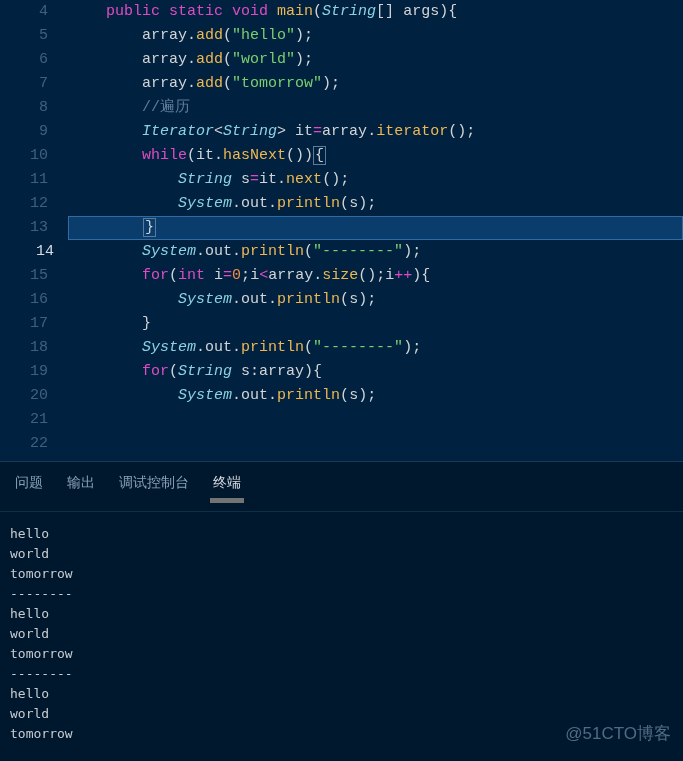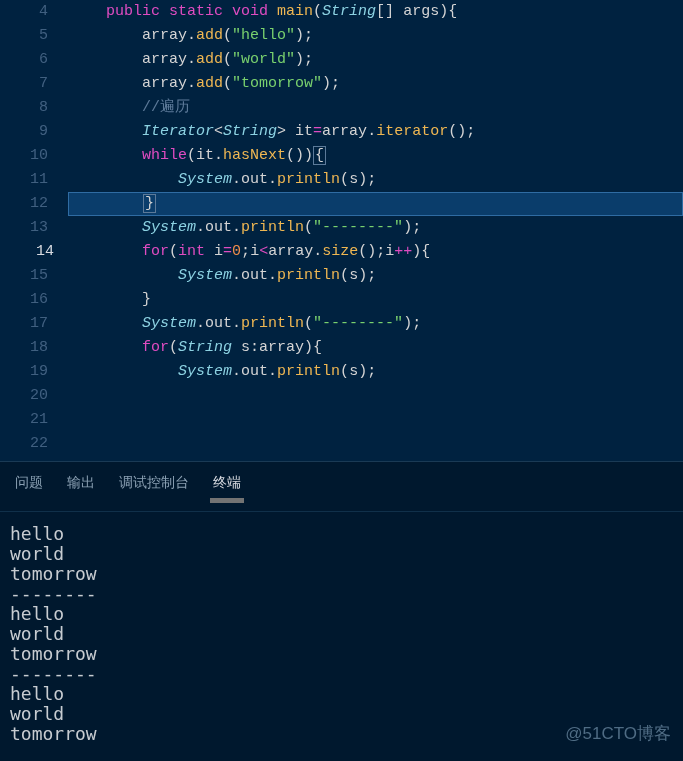--- a/index.html
+++ b/index.html
@@ -68,21 +68,21 @@
     gap:18px;
     padding:10px 12px 8px;
     border-bottom:1px solid #10304a;
     color:#8aa0b3;
   }
   .tab { cursor:pointer; padding:2px 3px 6px; }
   .tab.active { color:#d7dae0; border-bottom:5px solid #737373; }
   .term {
     padding:12px 10px 0;
     font-family: Consolas, monospace;
-    font-size:18px;
+    font-size:13px;
     color:#c7ccd1;
     line-height:20px;
     white-space:pre;
   }
   .watermark {
     position:absolute;
     right:12px;
     bottom:16px;
     color:#4f6c84;
     font-size:17px;
@@ -115,20 +115,21 @@
       <div class="ln">22</div>
     </div>
   <div class="code" id="code">
       <div class="line">    <span class="kw">public </span><span class="kw">static </span><span class="kw">void </span><span class="fn">main</span><span class="pun">(</span><span class="type">String</span><span class="pun">[] </span><span class="var">args</span><span class="pun">){</span></div>
       <div class="line">        <span class="var">array</span><span class="pun">.</span><span class="fn">add</span><span class="pun">(</span><span class="str">"hello"</span><span class="pun">);</span></div>
       <div class="line">        <span class="var">array</span><span class="pun">.</span><span class="fn">add</span><span class="pun">(</span><span class="str">"world"</span><span class="pun">);</span></div>
       <div class="line">        <span class="var">array</span><span class="pun">.</span><span class="fn">add</span><span class="pun">(</span><span class="str">"tomorrow"</span><span class="pun">);</span></div>
       <div class="line">        <span class="cm">//遍历</span></div>
       <div class="line">        <span class="type">Iterator</span><span class="pun">&lt;</span><span class="type">String</span><span class="pun">&gt; </span><span class="var">it</span><span class="op">=</span><span class="var">array</span><span class="pun">.</span><span class="fn">iterator</span><span class="pun">();</span></div>
       <div class="line">        <span class="kw">while</span><span class="pun">(</span><span class="var">it</span><span class="pun">.</span><span class="fn">hasNext</span><span class="pun">())</span><span class="pun box">{</span></div>
+      <div class="line">            <span class="type">String </span><span class="var">s</span><span class="op">=</span><span class="var">it</span><span class="pun">.</span><span class="fn">next</span><span class="pun">();</span></div>
       <div class="line">            <span class="type">System</span><span class="pun">.</span><span class="var">out</span><span class="pun">.</span><span class="fn">println</span><span class="pun">(</span><span class="var">s</span><span class="pun">);</span></div>
       <div class="line hl">        <span class="pun box">}</span></div>
       <div class="line">        <span class="type">System</span><span class="pun">.</span><span class="var">out</span><span class="pun">.</span><span class="fn">println</span><span class="pun">(</span><span class="str">"--------"</span><span class="pun">);</span></div>
       <div class="line">        <span class="kw">for</span><span class="pun">(</span><span class="kw">int </span><span class="var">i</span><span class="op">=</span><span class="num">0</span><span class="pun">;</span><span class="var">i</span><span class="op">&lt;</span><span class="var">array</span><span class="pun">.</span><span class="fn">size</span><span class="pun">();</span><span class="var">i</span><span class="op">++</span><span class="pun">){</span></div>
       <div class="line">            <span class="type">System</span><span class="pun">.</span><span class="var">out</span><span class="pun">.</span><span class="fn">println</span><span class="pun">(</span><span class="var">s</span><span class="pun">);</span></div>
       <div class="line">        <span class="pun">}</span></div>
       <div class="line">        <span class="type">System</span><span class="pun">.</span><span class="var">out</span><span class="pun">.</span><span class="fn">println</span><span class="pun">(</span><span class="str">"--------"</span><span class="pun">);</span></div>
       <div class="line">        <span class="kw">for</span><span class="pun">(</span><span class="type">String </span><span class="var">s</span><span class="pun">:</span><span class="var">array</span><span class="pun">){</span></div>
       <div class="line">            <span class="type">System</span><span class="pun">.</span><span class="var">out</span><span class="pun">.</span><span class="fn">println</span><span class="pun">(</span><span class="var">s</span><span class="pun">);</span></div>
     </div>

